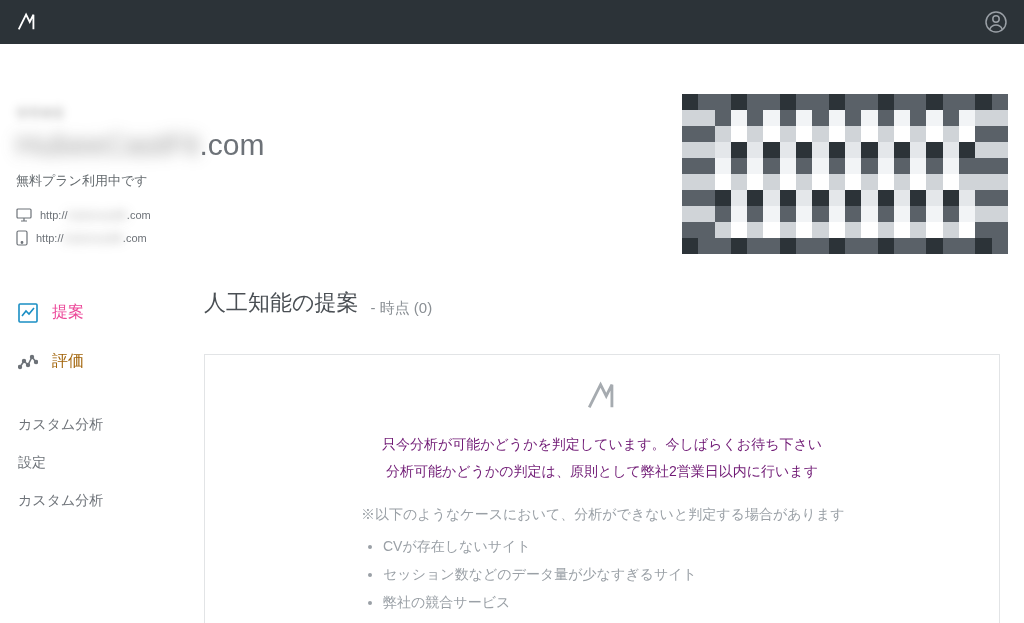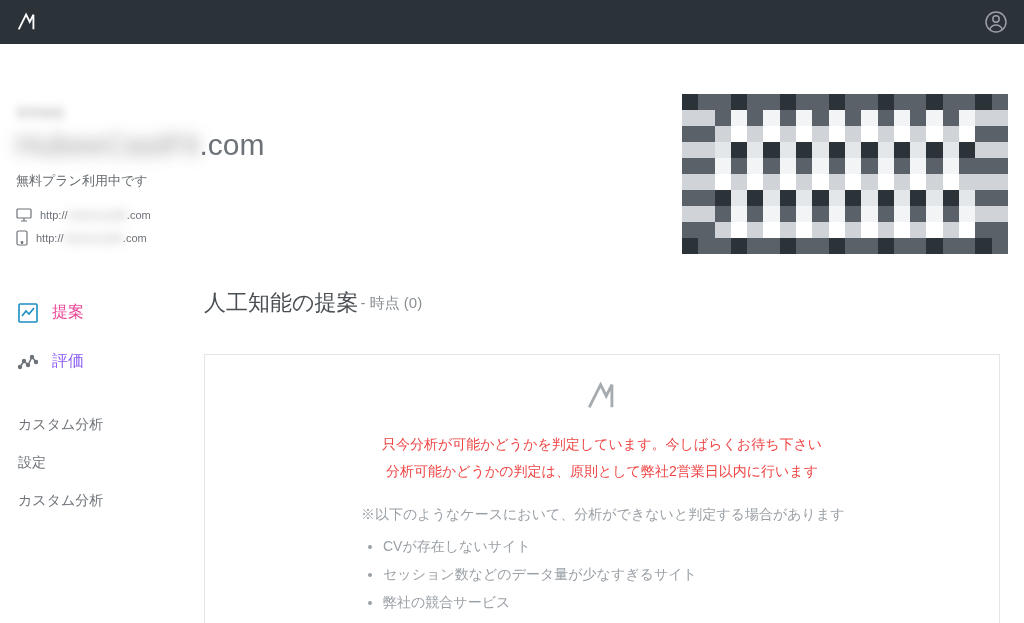--- a/index.html
+++ b/index.html
@@ -92,43 +92,43 @@
       width: 190px;
       padding-left: 10px;
       flex-shrink: 0;
     }
     .nav-item {
       display: flex;
       align-items: center;
       gap: 14px;
       padding: 14px 8px;
       font-size: 16px;
-      color: #8b5cf6;
+      color: #a16207;
       cursor: pointer;
     }
     .nav-item.active { color: #ec4899; }
     .nav-item .nav-icon { width: 20px; display:flex; justify-content:center; }
     .nav-secondary {
       margin-top: 20px;
     }
     .nav-sec-item {
       padding: 10px 8px;
       font-size: 14px;
       color: #6d7278;
       cursor: pointer;
     }
 
     .content {
       flex: 1;
       padding: 0 24px 24px 14px;
     }
     .page-title-row {
       display: flex;
-      align-items: center;
-      gap: 2px;
+      align-items: flex-end;
+      gap: 12px;
       margin-bottom: 36px;
     }
     .page-title {
       font-size: 22px;
       font-weight: 400;
       color: #4a4f54;
     }
     .page-subtitle {
       font-size: 15px;
       color: #8a8f94;
@@ -139,21 +139,21 @@
       padding: 24px 24px 40px 24px;
     }
     .box-logo {
       display: flex;
       justify-content: center;
       margin-bottom: 18px;
     }
     .box-text-center {
       text-align: center;
       font-size: 14px;
-      color: #ef4444;
+      color: #701a75;
       line-height: 1.9;
       margin-bottom: 22px;
     }
     .box-note {
       font-size: 14px;
       color: #9aa0a6;
       padding-left: 132px;
     }
     .box-note .note-heading {
       margin-bottom: 8px;

